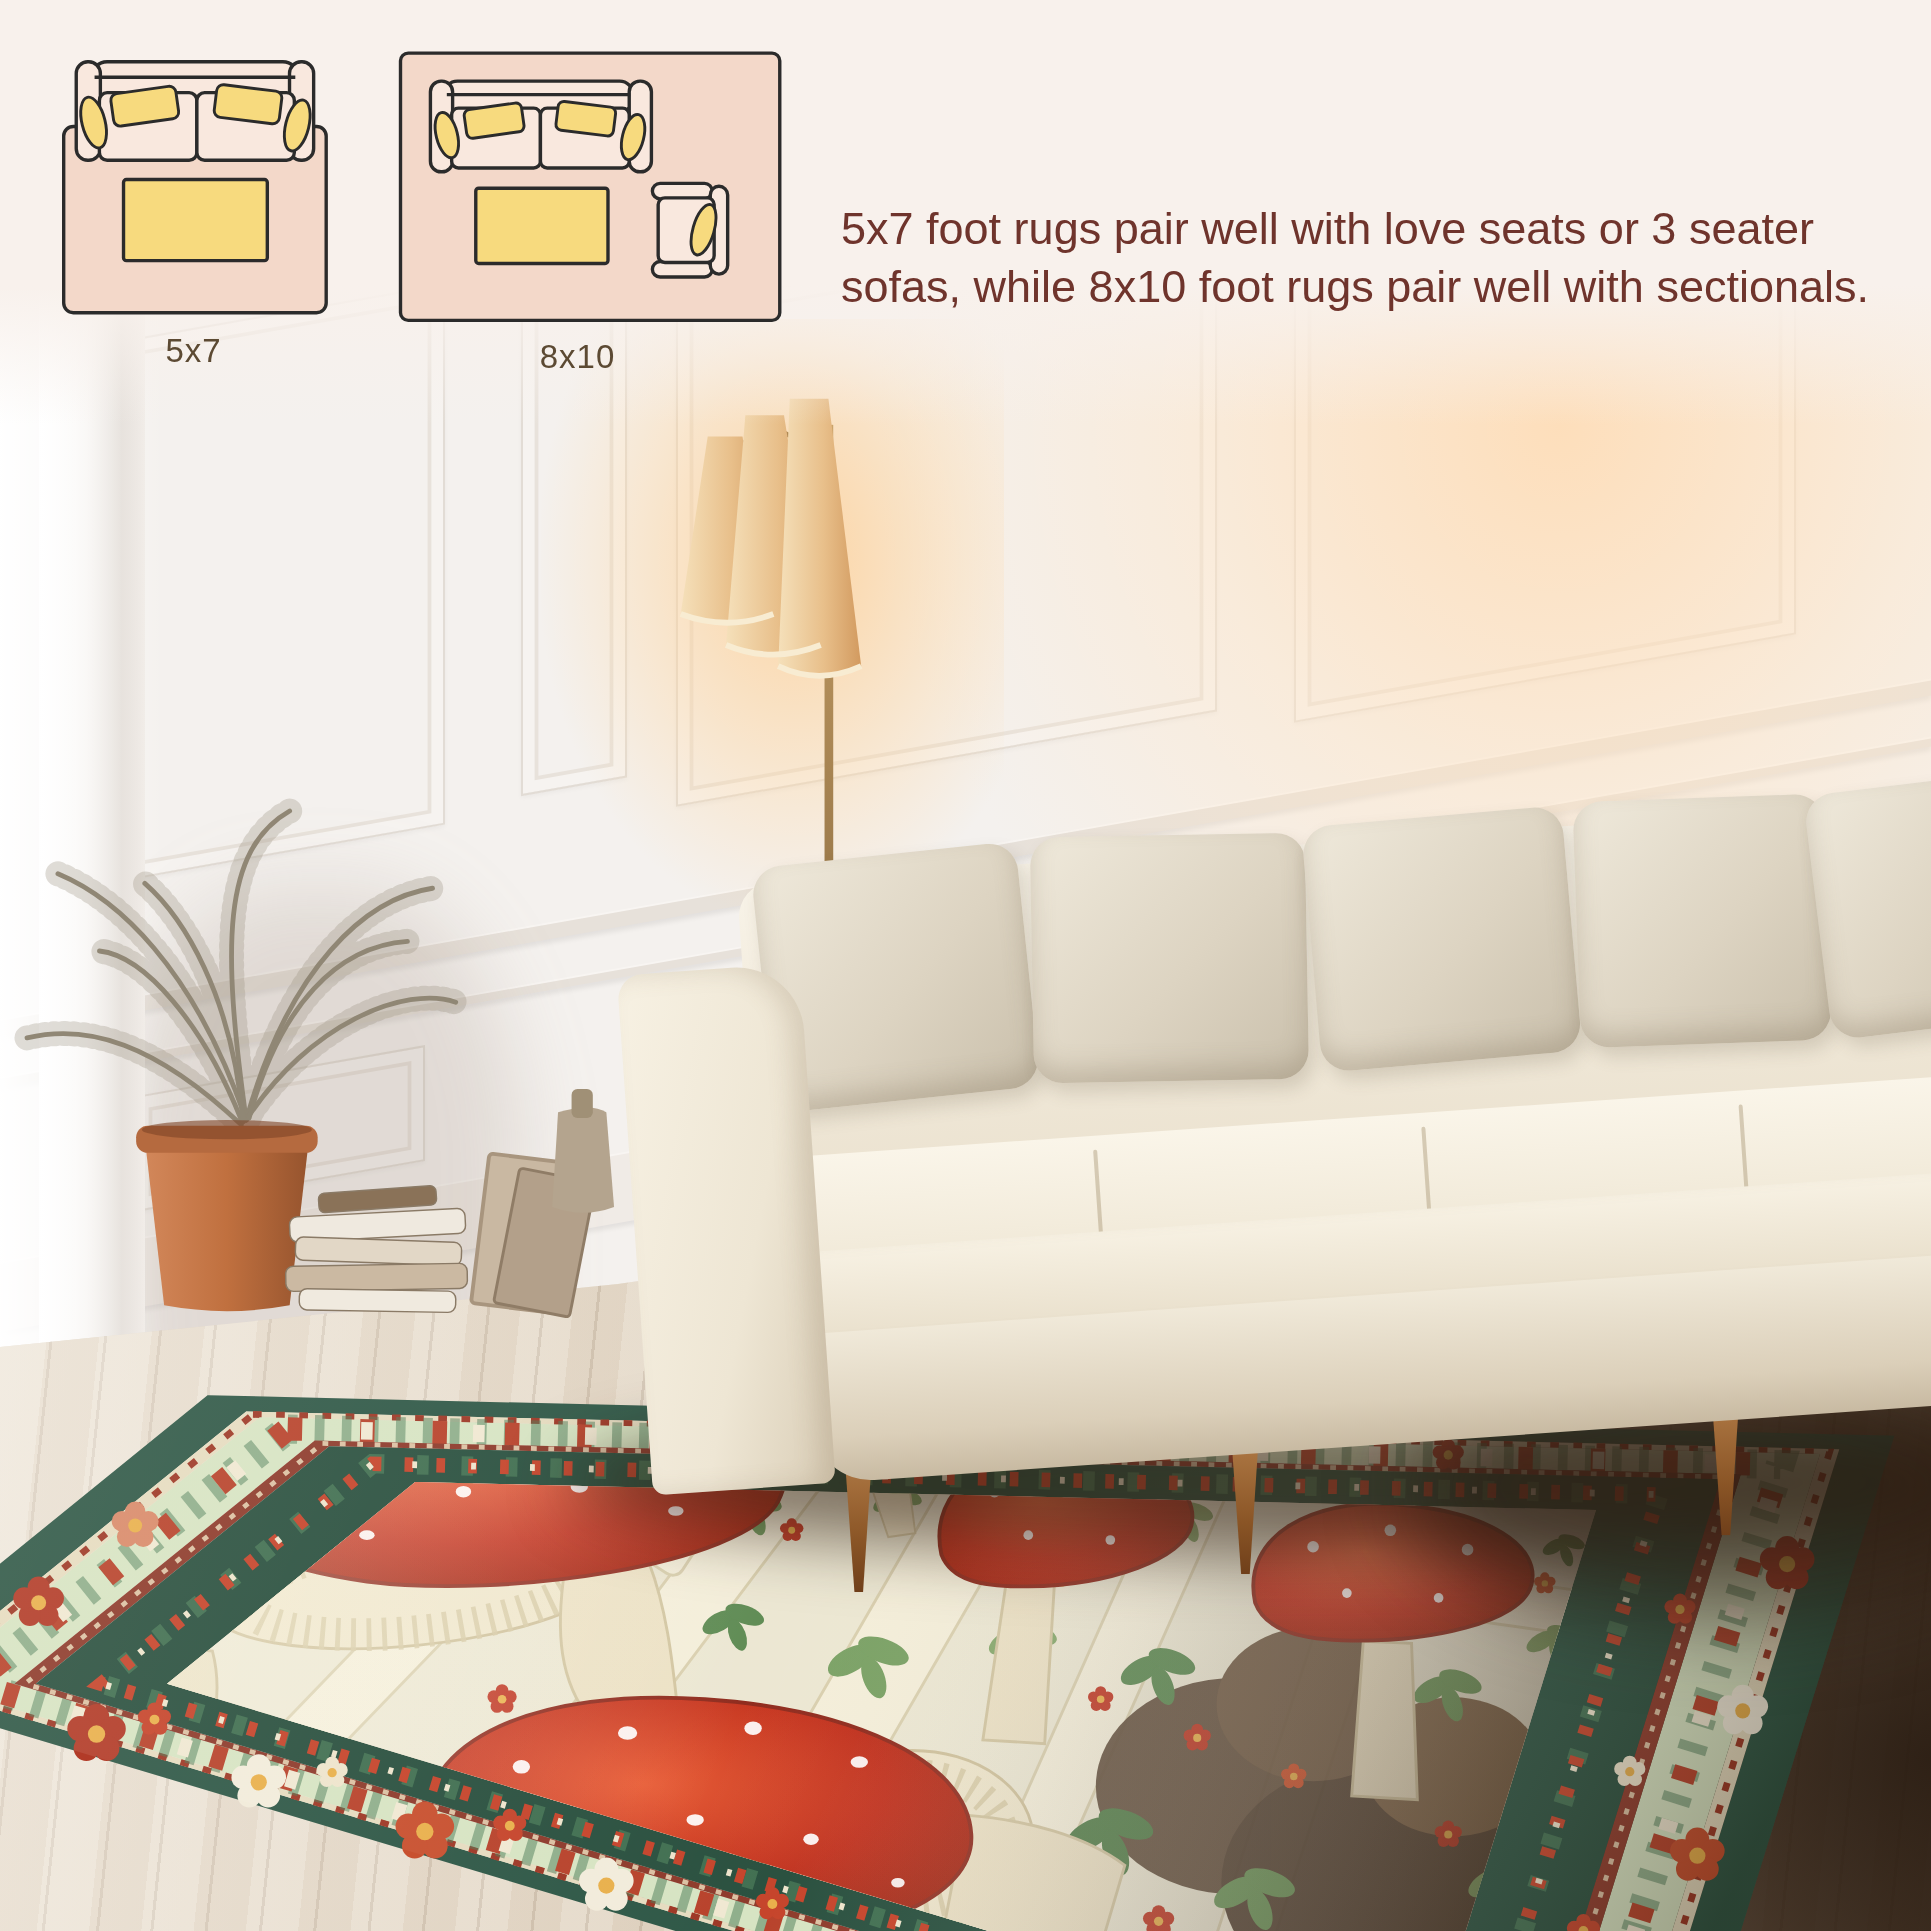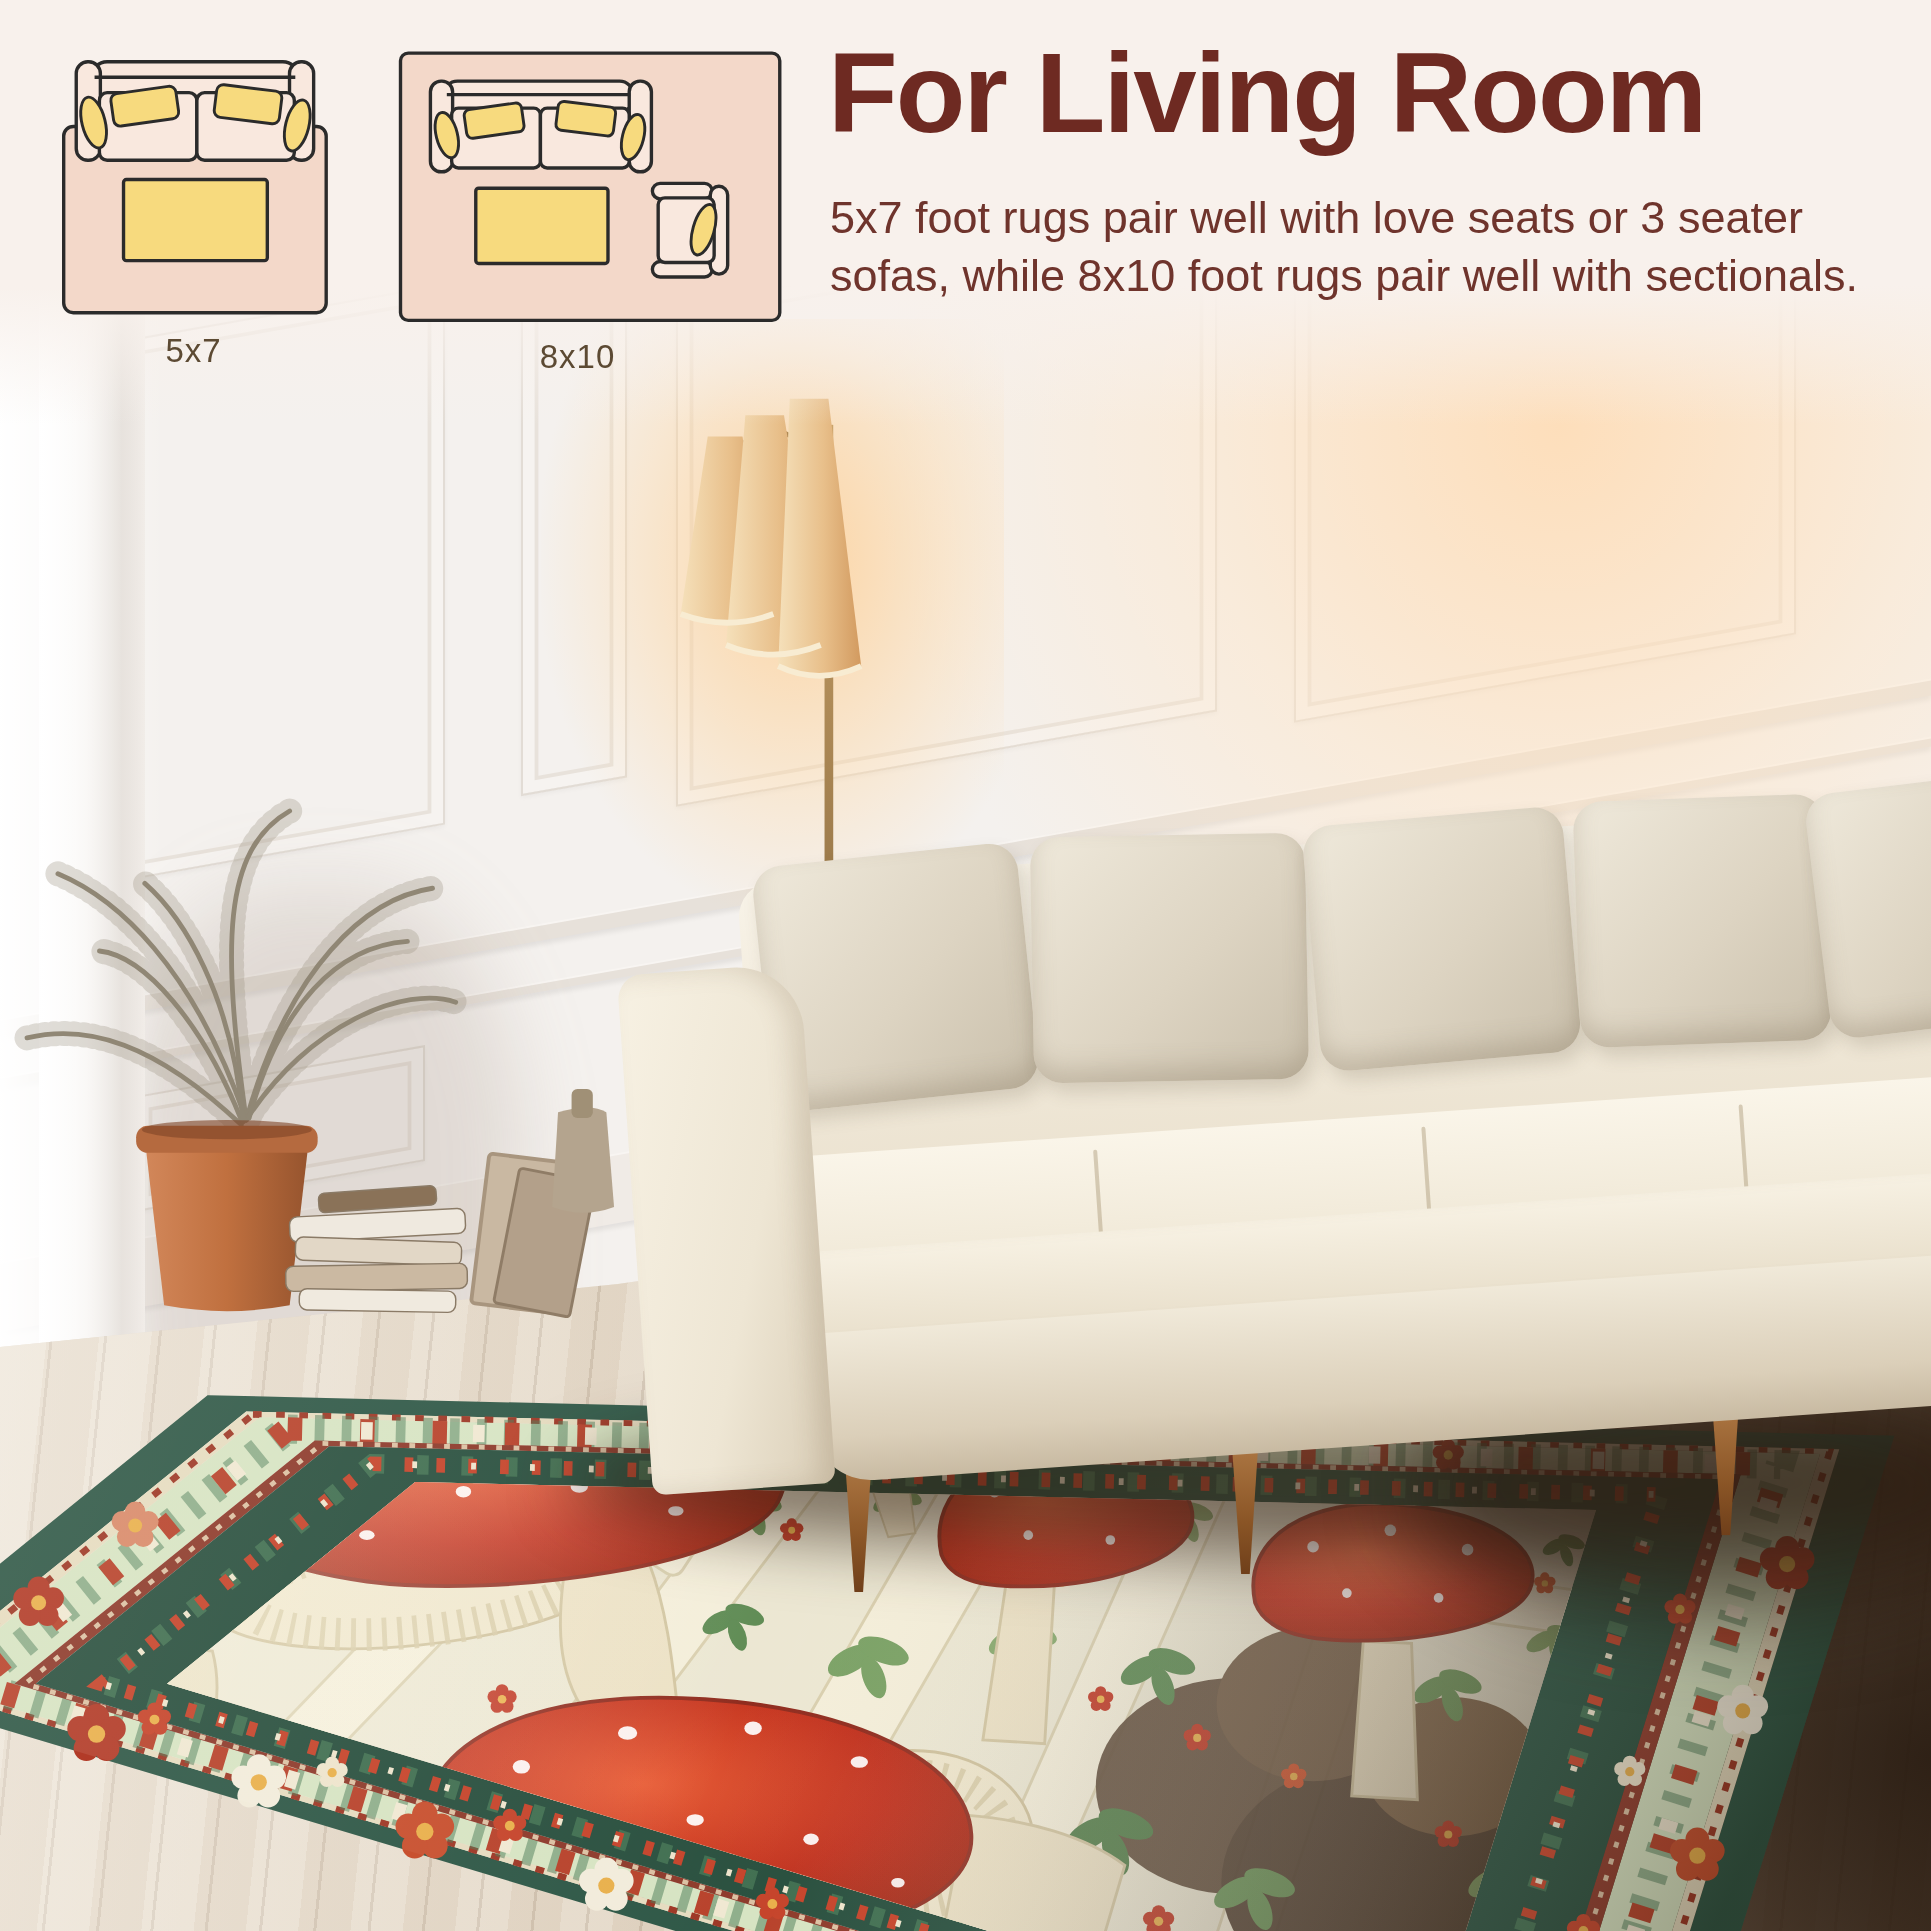--- a/index.html
+++ b/index.html
@@ -492,17 +492,16 @@
         <rect x="736" y="193" width="18" height="91" rx="9"></rect>
         <rect x="682" y="205" width="58" height="67" rx="7"></rect>
         <ellipse cx="0" cy="0" rx="11" ry="27" transform="translate(729 238) rotate(16)" fill="#f7da7e" stroke-width="3"></ellipse>
       </g>
     </g>
   </svg>
 
   <div class="size-label lbl-5x7">5x7</div>
   <div class="size-label lbl-8x10">8x10</div>
 
-  <h1 class="headline" style="margin:0;">For Living Room</h1>
-  <p class="subtext" style="margin:0;">5x7 foot rugs pair well with love seats or 3 seater sofas, while 8x10 foot rugs pair well with sectionals.</p>
+  <p class="subtext" style="margin:11px;">5x7 foot rugs pair well with love seats or 3 seater sofas, while 8x10 foot rugs pair well with sectionals.</p>
 
 </div>
 
 
 </body></html>

